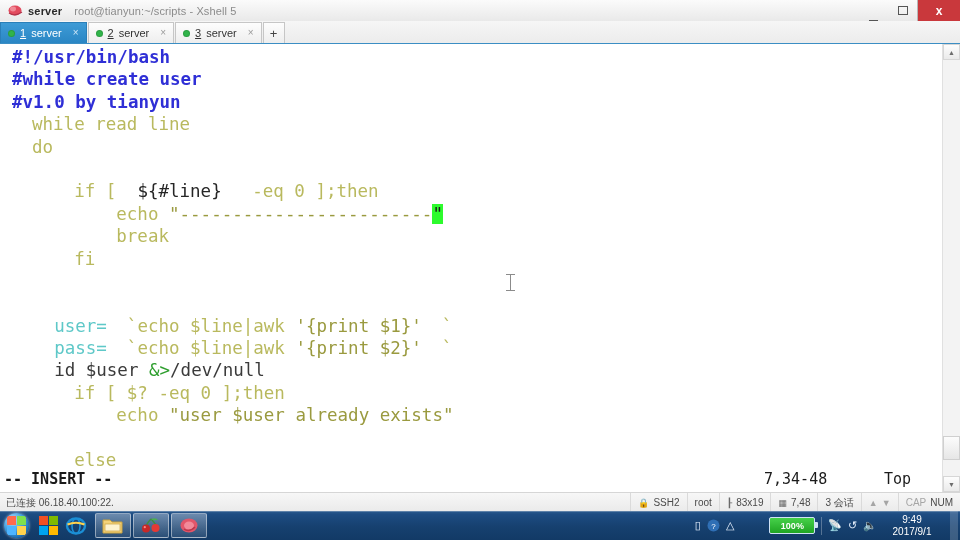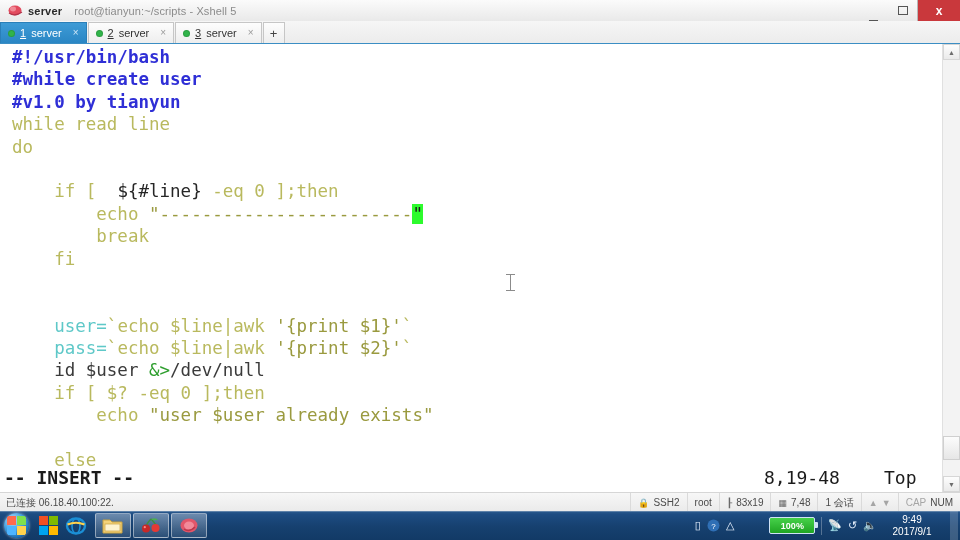--- a/index.html
+++ b/index.html
@@ -92,31 +92,31 @@
   .term{
     position:absolute;left:8px;top:0;width:938px;height:448px;
     background:#ffffff;
     font-family:"DejaVu Sans Mono","Liberation Mono",monospace;
     font-size:17.5px;line-height:22.4px;
     padding:2px 0 0 4px;box-sizing:border-box;
     white-space:pre;
   }
   .ln{height:22.4px;}
   .c-comment{color:#2f2fd6;font-weight:bold;}
-  .c-kw{color:#b9b95e;}
+  .c-kw{color:#b9b95e;margin-left:20px;}
   .c-txt{color:#3a3a3a;}
   .c-var{color:#5ec8c8;}
   .c-str{color:#9a9a3f;}
   .c-op{color:#2f9f2f;}
   .c-plain{color:#262626;margin-top:24px;}
   .cursor{background:#2dfb2d;color:#1a1a1a;}
   .statusline{
     position:absolute;left:4px;bottom:4px;width:930px;
     font-family:"DejaVu Sans Mono","Liberation Mono",monospace;
-    font-size:18px;color:#1b1b1b;font-weight:bold;
+    font-size:15px;color:#1b1b1b;font-weight:bold;
     display:flex;align-items:center;
   }
   .sl-mode{flex:none;}
   .sl-pos{position:absolute;left:760px;font-weight:normal;}
   .sl-top{position:absolute;left:880px;font-weight:normal;}
 
   .ibeam{
     position:absolute;left:506px;top:230px;width:9px;height:17px;
     pointer-events:none;
   }
@@ -271,21 +271,21 @@
 
   <div class="term-wrap">
     <div class="term" id="terminal"><div class="ln"><span class="c-comment">#!/usr/bin/bash</span></div><div class="ln"><span class="c-comment">#while create user</span></div><div class="ln"><span class="c-comment">#v1.0 by tianyun</span></div><div class="ln"><span class="c-kw">while read line</span></div><div class="ln"><span class="c-kw">do</span></div><div class="ln">&nbsp;</div><div class="ln"><span class="c-plain">    </span><span class="c-kw">if [  </span><span class="c-plain">${#line}</span><span class="c-kw"> -eq 0 ];then</span></div><div class="ln"><span class="c-plain">        </span><span class="c-kw">echo </span><span class="c-str">"------------------------</span><span class="cursor">"</span></div><div class="ln"><span class="c-plain">        </span><span class="c-kw">break</span></div><div class="ln"><span class="c-plain">    </span><span class="c-kw">fi</span></div><div class="ln">&nbsp;</div><div class="ln">&nbsp;</div><div class="ln"><span class="c-plain">    </span><span class="c-var">user=</span><span class="c-kw">`echo $line|awk </span><span class="c-str">'{print $1}'</span><span class="c-kw">`</span></div><div class="ln"><span class="c-plain">    </span><span class="c-var">pass=</span><span class="c-kw">`echo $line|awk </span><span class="c-str">'{print $2}'</span><span class="c-kw">`</span></div><div class="ln"><span class="c-plain">    </span><span class="c-txt">id $user </span><span class="c-op">&amp;&gt;</span><span class="c-txt">/dev/null</span></div><div class="ln"><span class="c-plain">    </span><span class="c-kw">if [ $? -eq 0 ];then</span></div><div class="ln"><span class="c-plain">        </span><span class="c-kw">echo </span><span class="c-str">"user $user already exists"</span></div><div class="ln">&nbsp;</div><div class="ln"><span class="c-plain">    </span><span class="c-kw">else</span></div><div class="ln">&nbsp;</div></div>
 
     <div class="ibeam">
         <i></i>
       </div>
 
     <div class="statusline">
       <span class="sl-mode">-- INSERT --</span>
-      <span class="sl-pos">8,19-48</span>
+      <span class="sl-pos">7,34-48</span>
       <span class="sl-top">Top</span>
     </div>
   </div>
 
   <div class="vscroll">
     <div class="vs-btn">
       <span class="ar">▲</span>
     </div>
     <div class="vs-thumb"></div>
     <div class="vs-btn vs-bot">
@@ -310,21 +310,21 @@
       <span class="sb-ico">┠</span>
       <span>83x19</span>
     </span>
 
     <span class="sb-cell">
       <span class="sb-ico">▦</span>
       <span>7,48</span>
     </span>
 
     <span class="sb-cell">
-      <span>1 会话</span>
+      <span>3 会话</span>
     </span>
 
     <span class="sb-cell">
       <span class="sb-ico sb-dim">▲</span>
       <span class="sb-ico sb-dim">▼</span>
     </span>
 
     <span class="sb-cell">
       <span class="sb-dim">CAP</span>
       <span>NUM</span>

